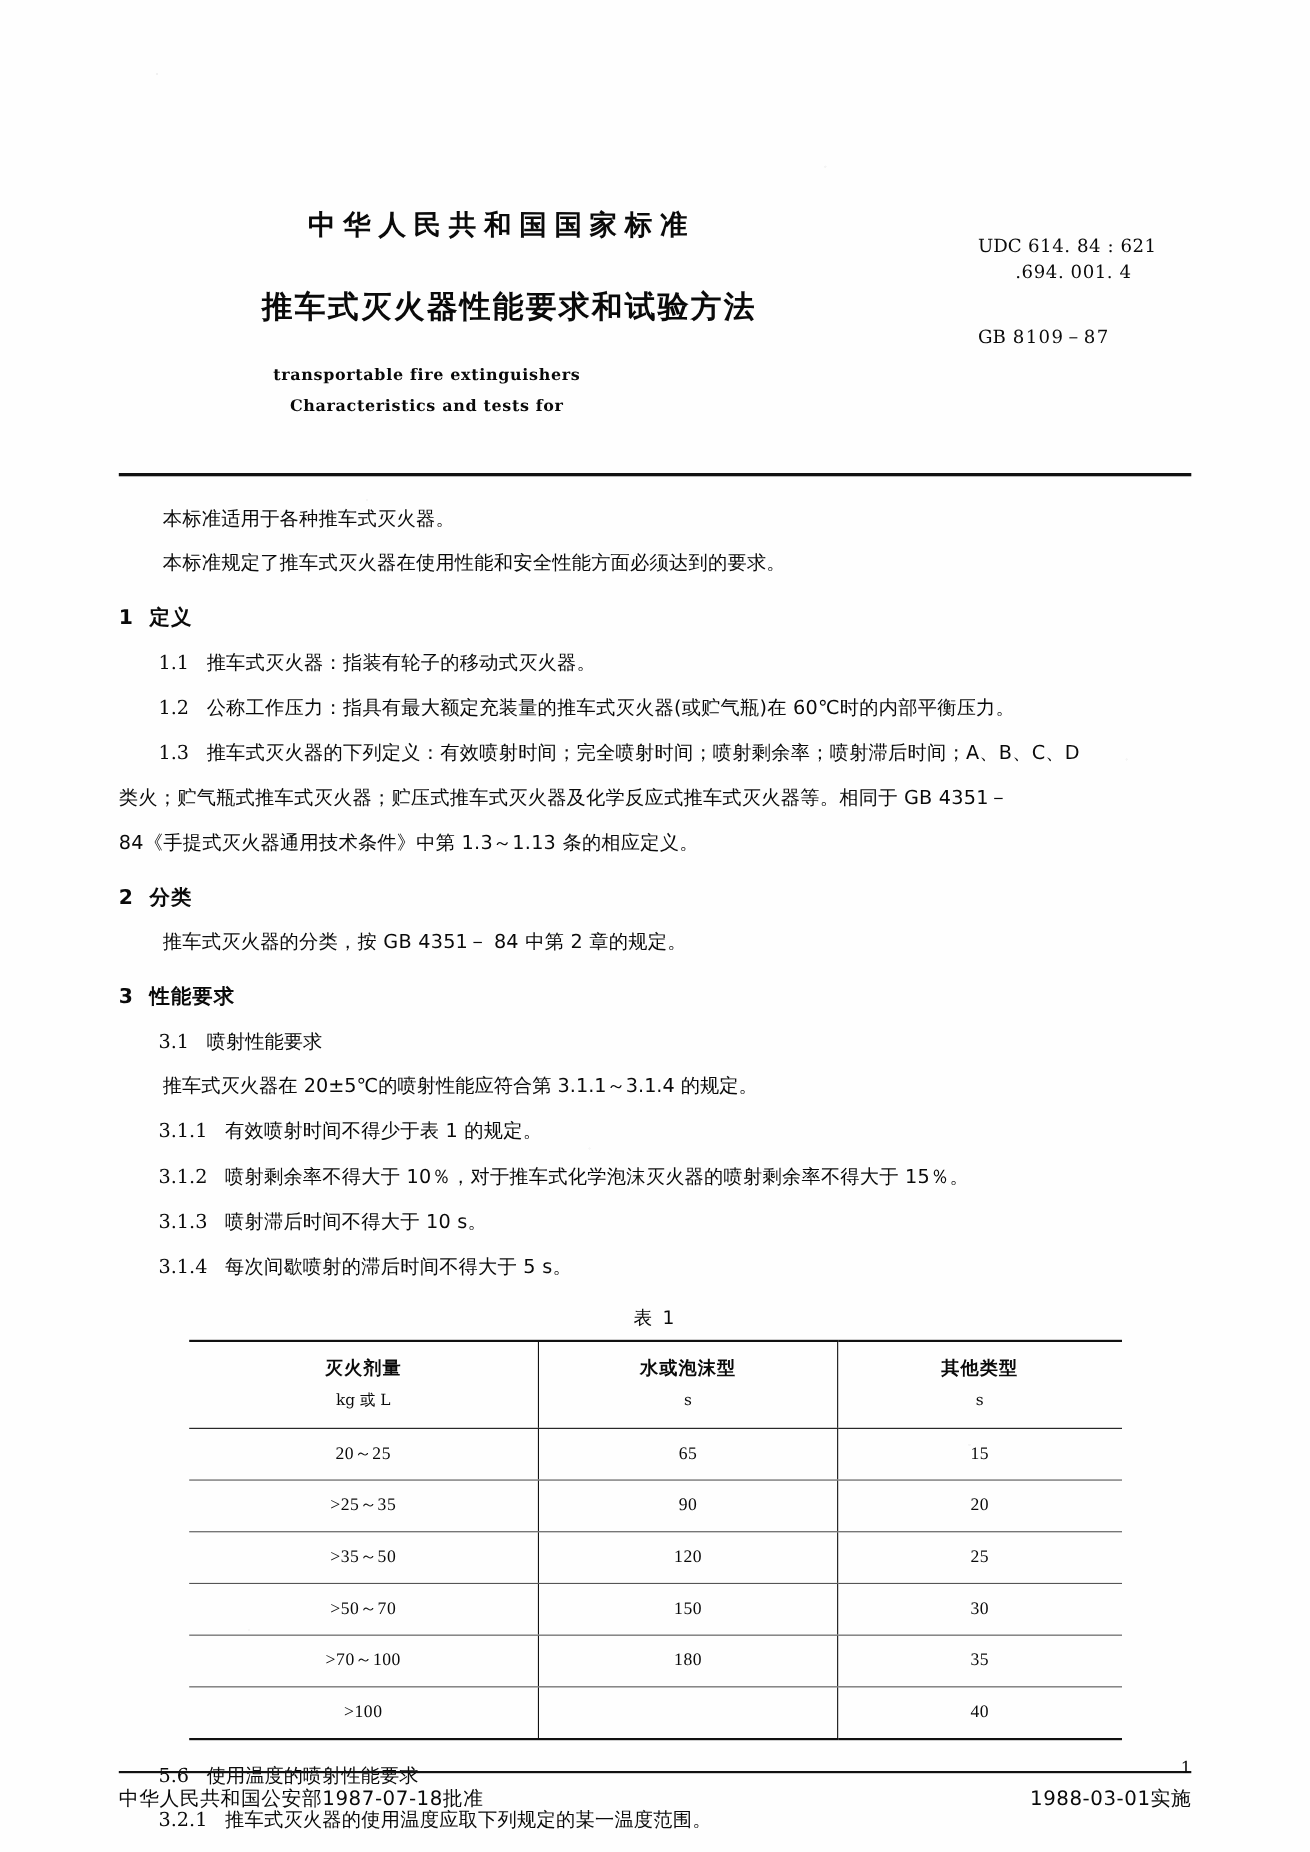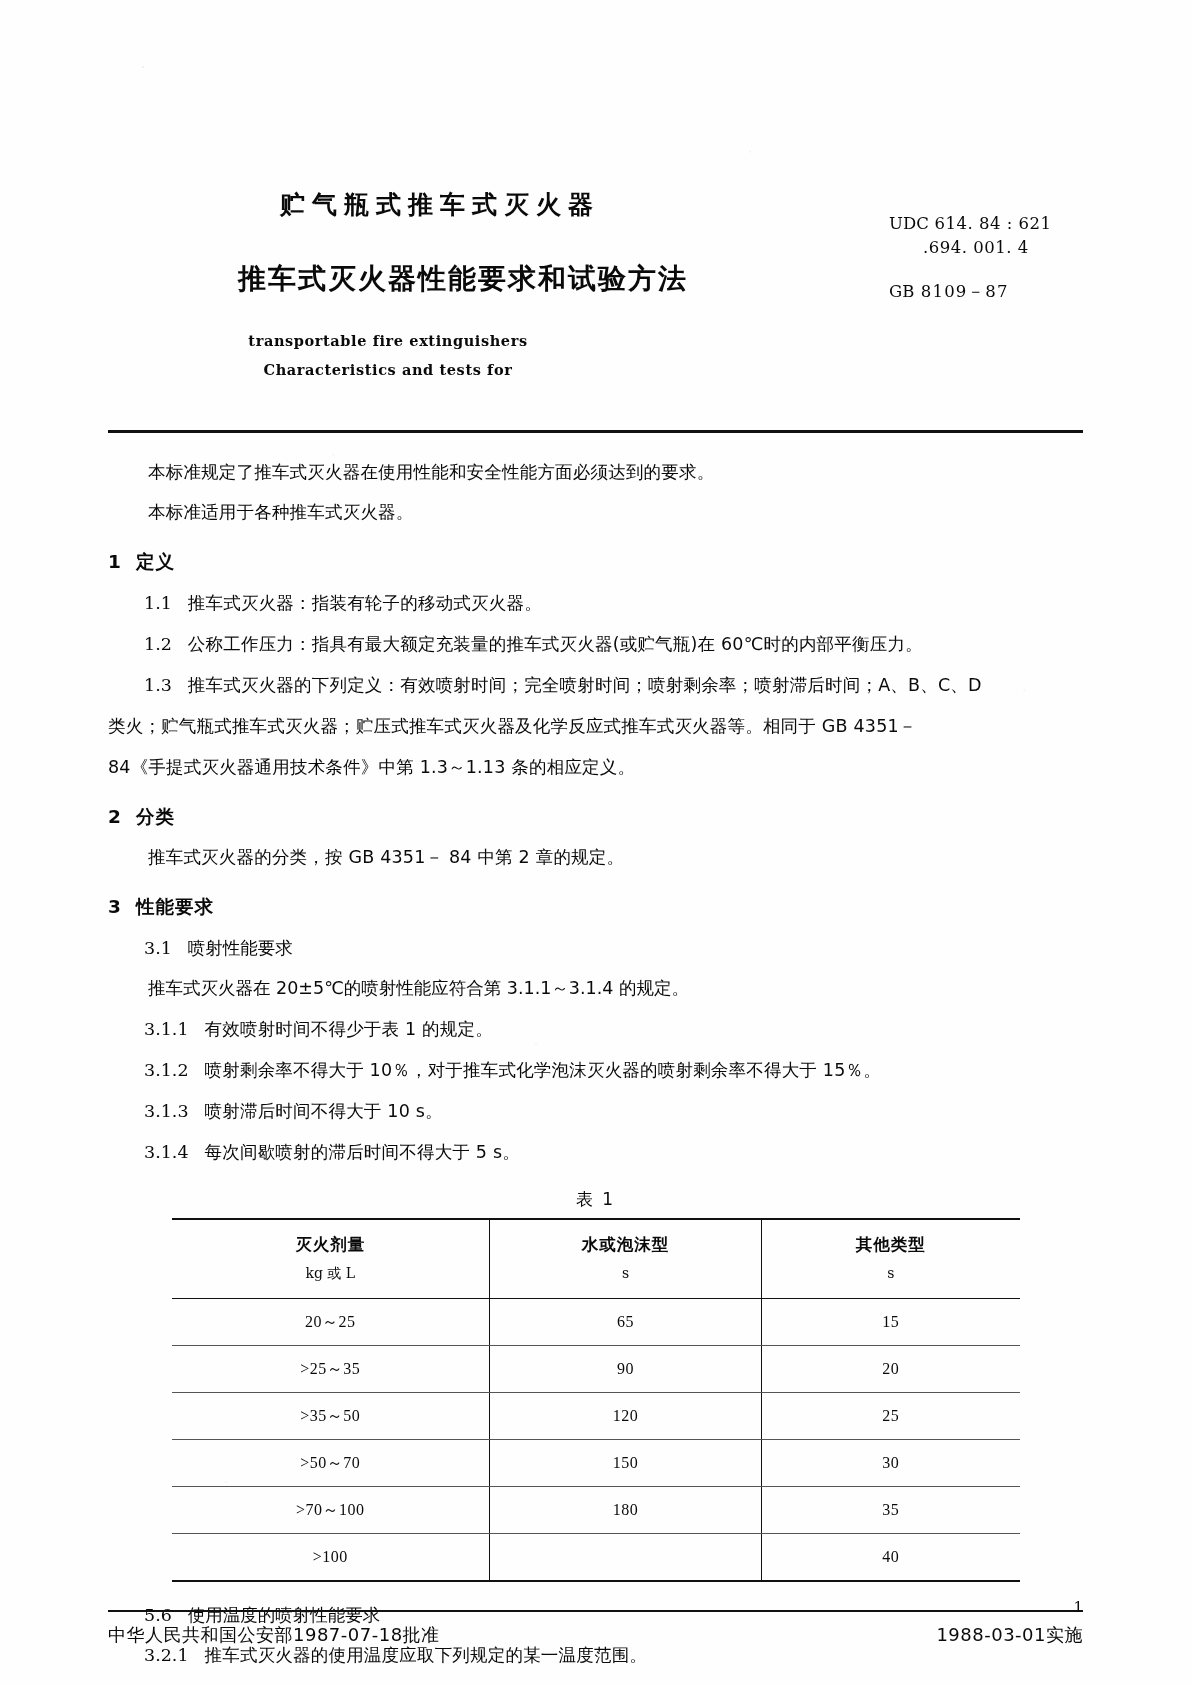--- a/index.html
+++ b/index.html
@@ -88,21 +88,21 @@
     font-size: 16.5px;
     line-height: 1.45;
     letter-spacing: .5px;
     width: 190px;
   }
   .udc-line1 { white-space: nowrap; }
   .udc-line2 { padding-left: 34px; white-space: nowrap; }
   .gb-line {
     position: absolute;
     right: 4px;
-    top: 281px;
+    top: 296px;
     font-family: "DejaVu Serif", "Liberation Serif", serif;
     font-size: 16.5px;
     letter-spacing: 1.2px;
     white-space: nowrap;
     width: 190px;
   }
   .udc-bold, .gb-bold { font-weight: normal; letter-spacing: 0; }
 
   .rule {
     border: 0;
@@ -181,21 +181,21 @@
   }
   table.spec thead th.divider { border-left: 1.3px solid #111; }
   table.spec tbody td {
     height: 46px;
     border-bottom: 1.2px solid #555;
     vertical-align: middle;
     font-family: Liberation Serif, serif;
   }
   table.spec tbody td.divider { border-left: 1.3px solid #111; }
   table.spec tbody tr:last-child td { border-bottom: 2.5px solid #111; }
-  .th-line1 { display: block; font-weight: bold; font-size: 16.5px; letter-spacing: 1px; }
+  .th-line1 { display: block; font-weight: bold; font-size: 16.5px; letter-spacing: 1px; font-family: Liberation Mono, monospace; }
   .th-line2 { display: block; margin-top: 13px; font-size: 14px; font-family: "DejaVu Serif","Liberation Serif",serif; }
   .cellnum { font-family: "DejaVu Serif", "Liberation Serif", serif; font-size: 16px; letter-spacing: .5px; }
 
   
   .footer {
     position: absolute;
     left: 108px;
     right: 108px;
     top: 1610px;
     border-top: 2.5px solid #111;
@@ -218,40 +218,40 @@
 </style>
 </head>
 <body>
 
 <div class="page">
   <div class="scan-noise"></div>
 
   <div class="content">
 
     <div class="header">
-      <div class="nat-std-title">贮气瓶式推车式灭火器</div>
+      <div class="nat-std-title">中华人民共和国国家标准</div>
       <div class="main-title">推车式灭火器性能要求和试验方法</div>
       <div class="en-title">
         <div>transportable fire extinguishers</div>
         <div>Characteristics and tests for</div>
       </div>
 
       <div class="udc-block">
         <div class="udc-line1"><span class="udc-bold">UDC</span> <span>614. 84 : 621</span></div>
         <div class="udc-line2">.694. 001. 4</div>
       </div>
       <div class="gb-line"><span class="gb-bold">GB</span> <span>8109－87</span></div>
 
       <hr class="rule">
     </div>
 
     <div class="body-area">
 
+      <p class="para">本标准适用于各种推车式灭火器。</p>
       <p class="para">本标准规定了推车式灭火器在使用性能和安全性能方面必须达到的要求。</p>
-      <p class="para">本标准适用于各种推车式灭火器。</p>
 
       <div class="sec-head">
         <span class="num">1</span><span>定义</span>
       </div>
 
       <p class="clause">
         <span class="cnum lat">1.1</span><span>推车式灭火器：指装有轮子的移动式灭火器。</span>
       </p>
 
       <p class="clause">

